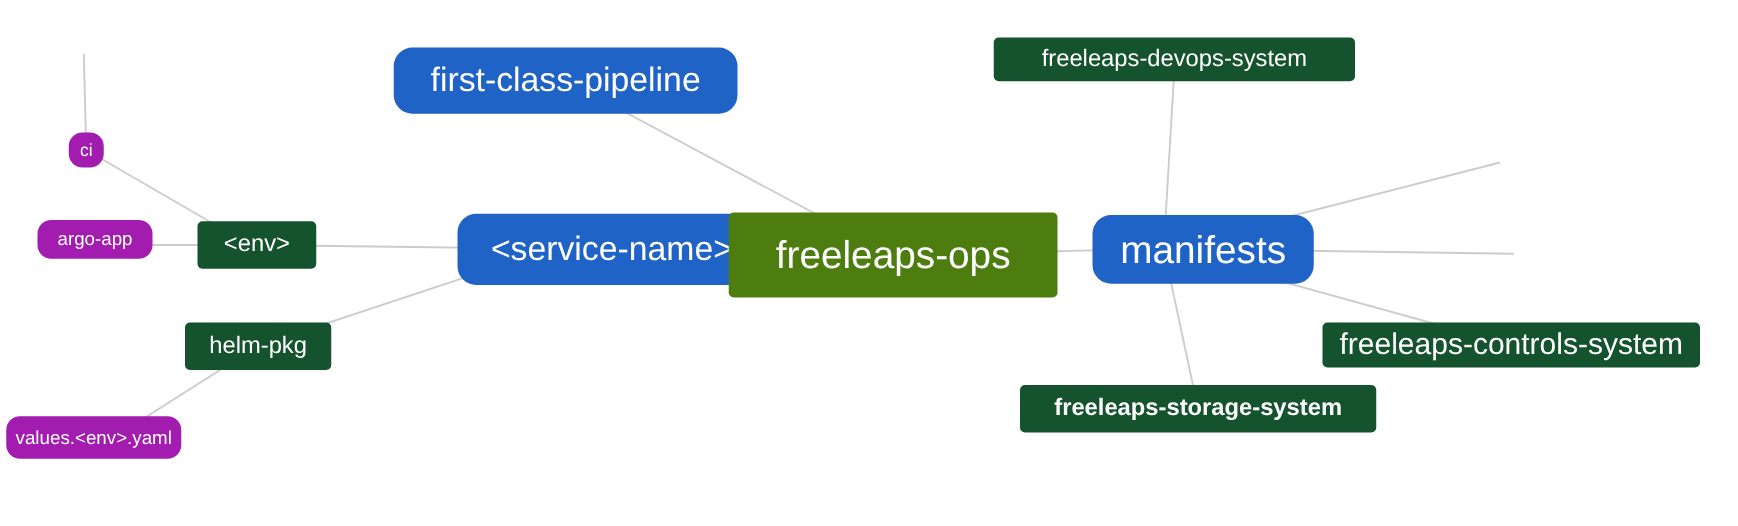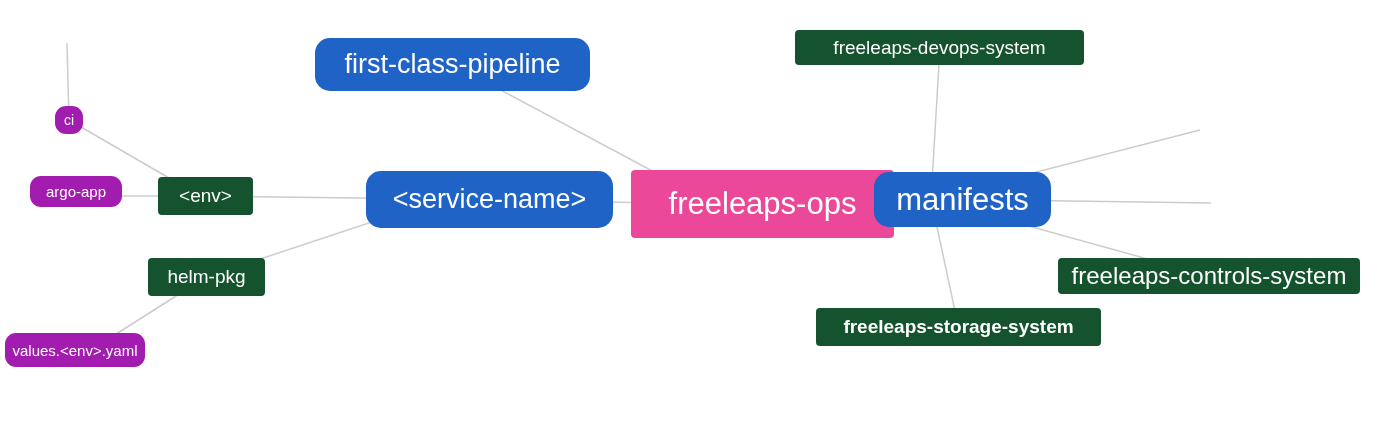--- a/index.html
+++ b/index.html
@@ -29,21 +29,21 @@
     display: flex;
     align-items: center;
     justify-content: center;
     box-sizing: border-box;
     white-space: nowrap;
     color: #ffffff;
     border-radius: 4px;
     cursor: pointer;
     user-select: none;
   }
-  .node.root   { background: #ec4899; margin-left: 48px; }
+  .node.root   { background: #4d7c0f; }
   .node.blue   { background: #1f63c6; border-radius: 15px; }
   .node.green  { background: #14532d; }
   .node.red    { background: #a21caf; border-radius: 11px; }
   .node.orange { background: #f9a62b; }
 
   #node-jenkinsfile        { left: 22px;   top: 28px;  width: 91px;  height: 30px; font-size: 14px; }
   #node-ci                 { left: 55px;   top: 106px; width: 28px;  height: 28px; font-size: 14px; }
   #node-argo-app           { left: 30px;   top: 176px; width: 92px;  height: 31px; font-size: 15px; }
   #node-env                { left: 158px;  top: 177px; width: 95px;  height: 38px; font-size: 19px; }
   #node-helm-pkg           { left: 148px;  top: 258px; width: 117px; height: 38px; font-size: 19px; }

